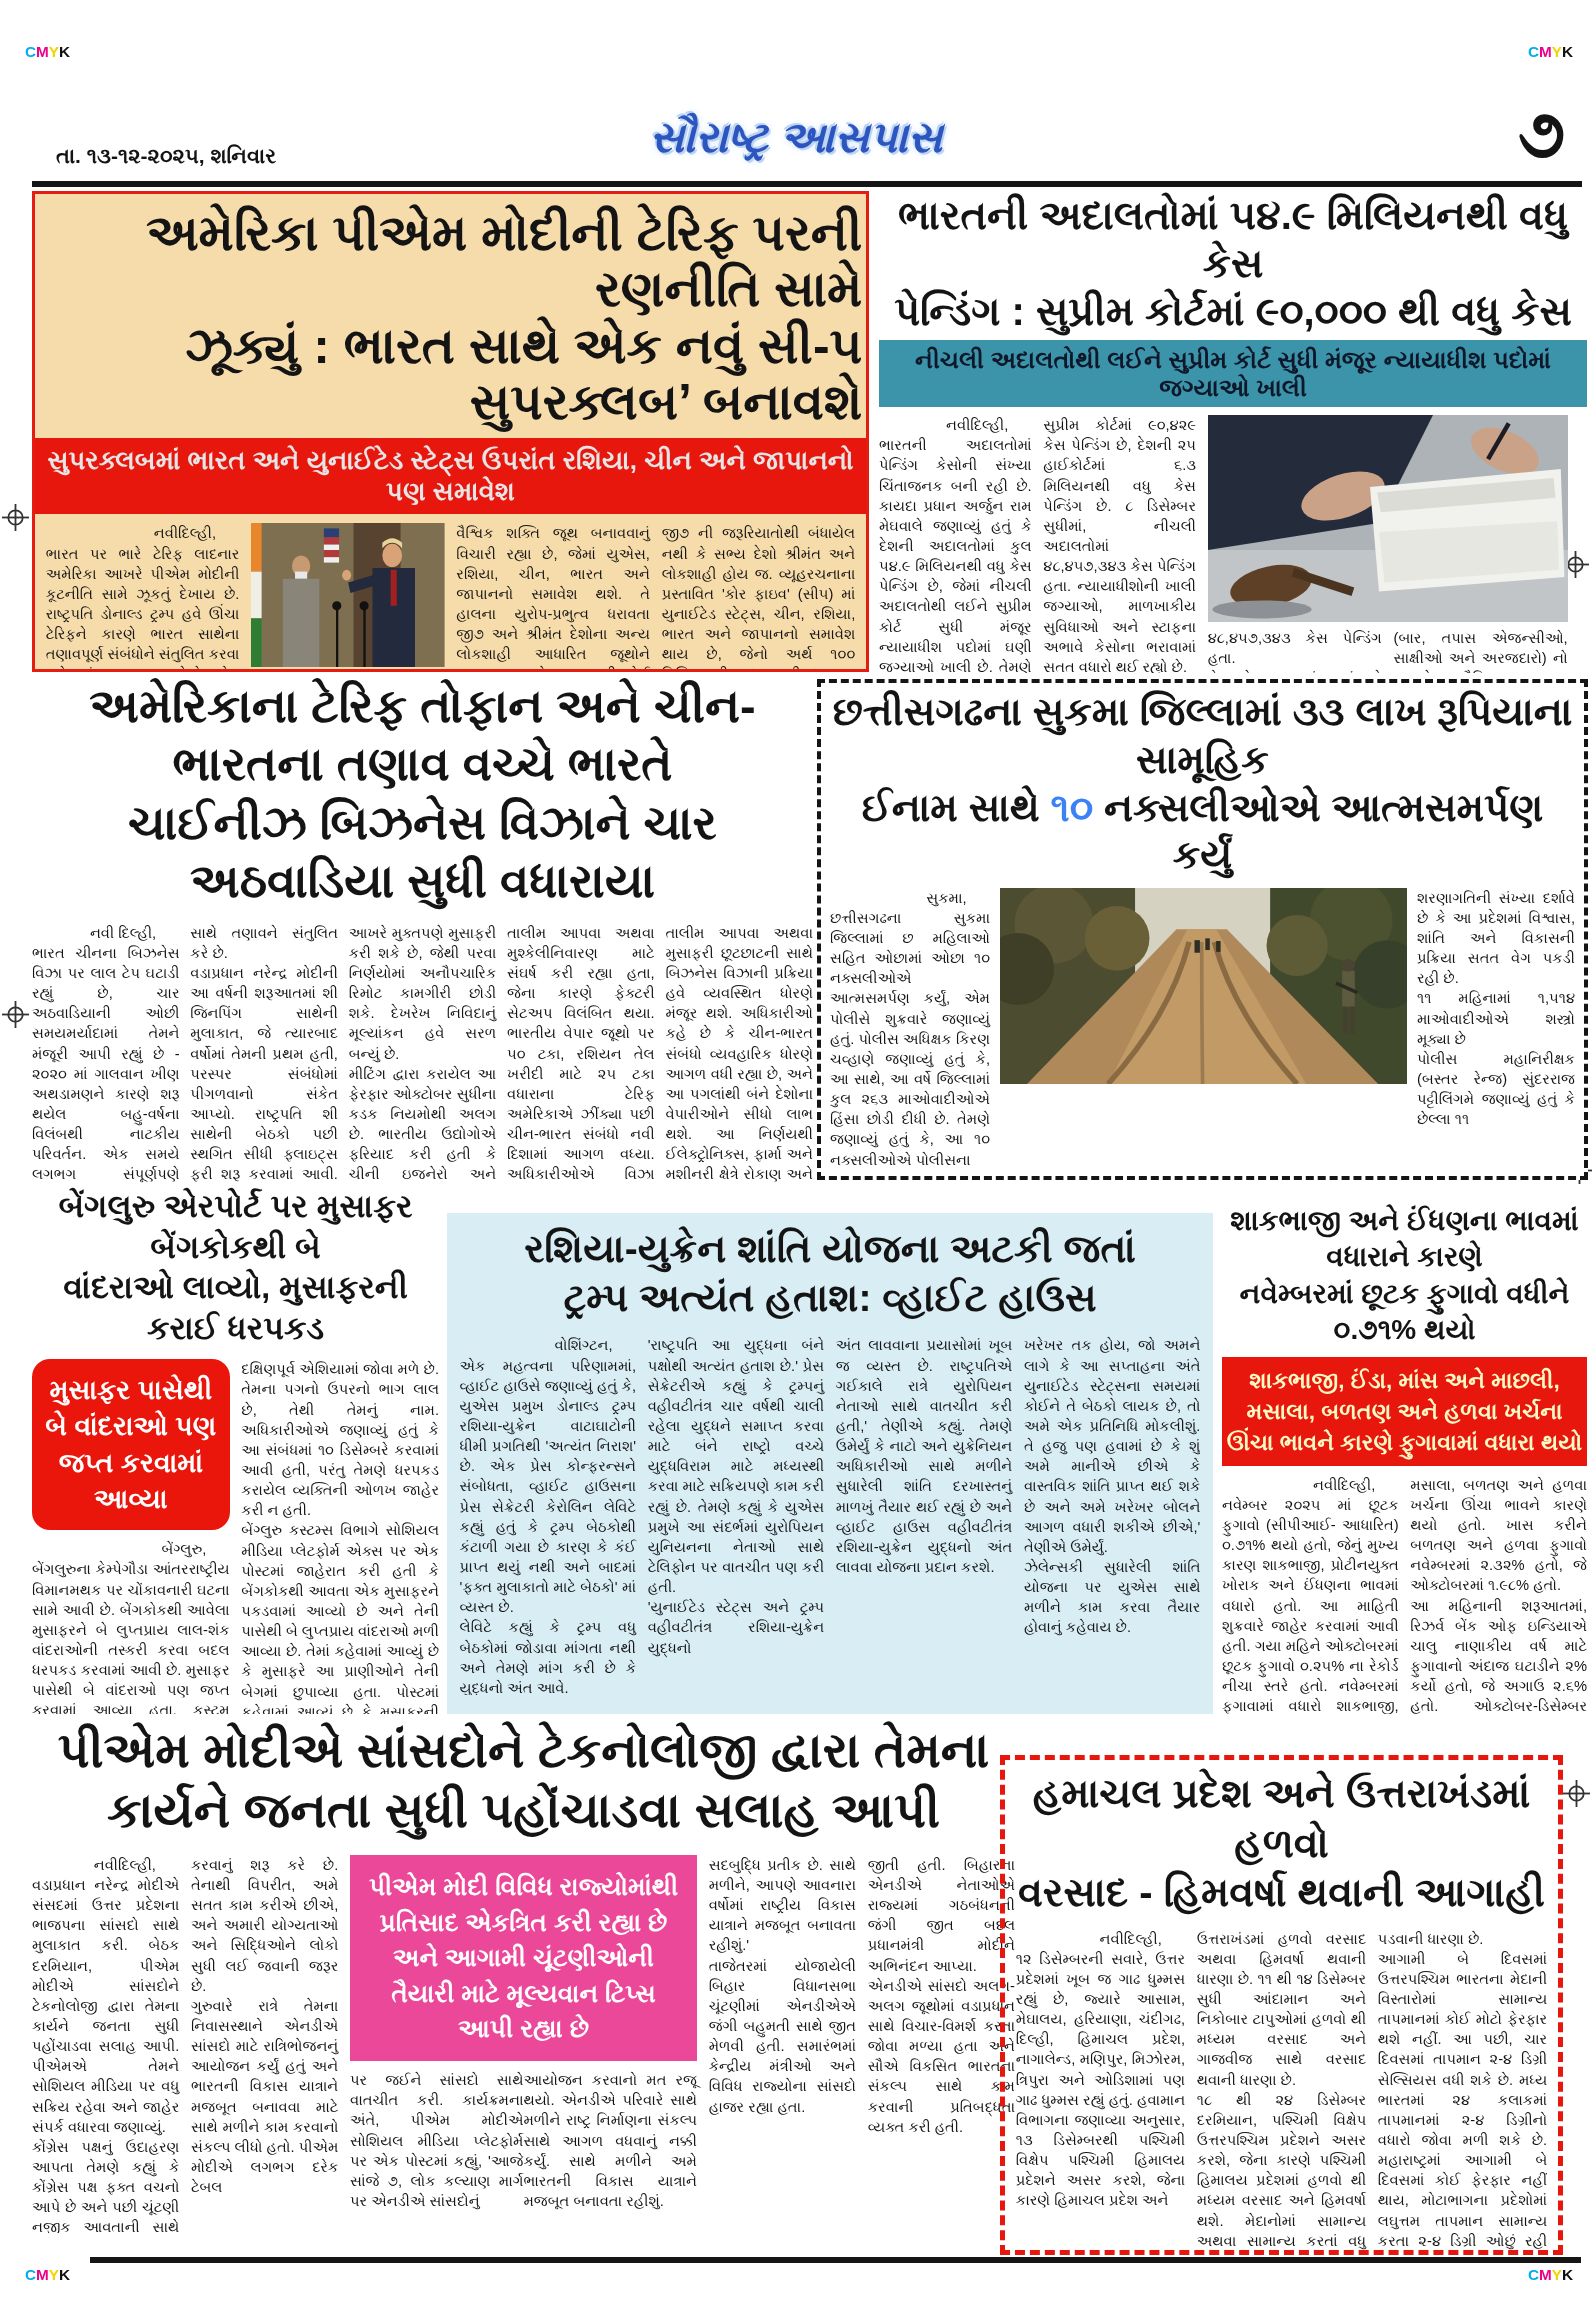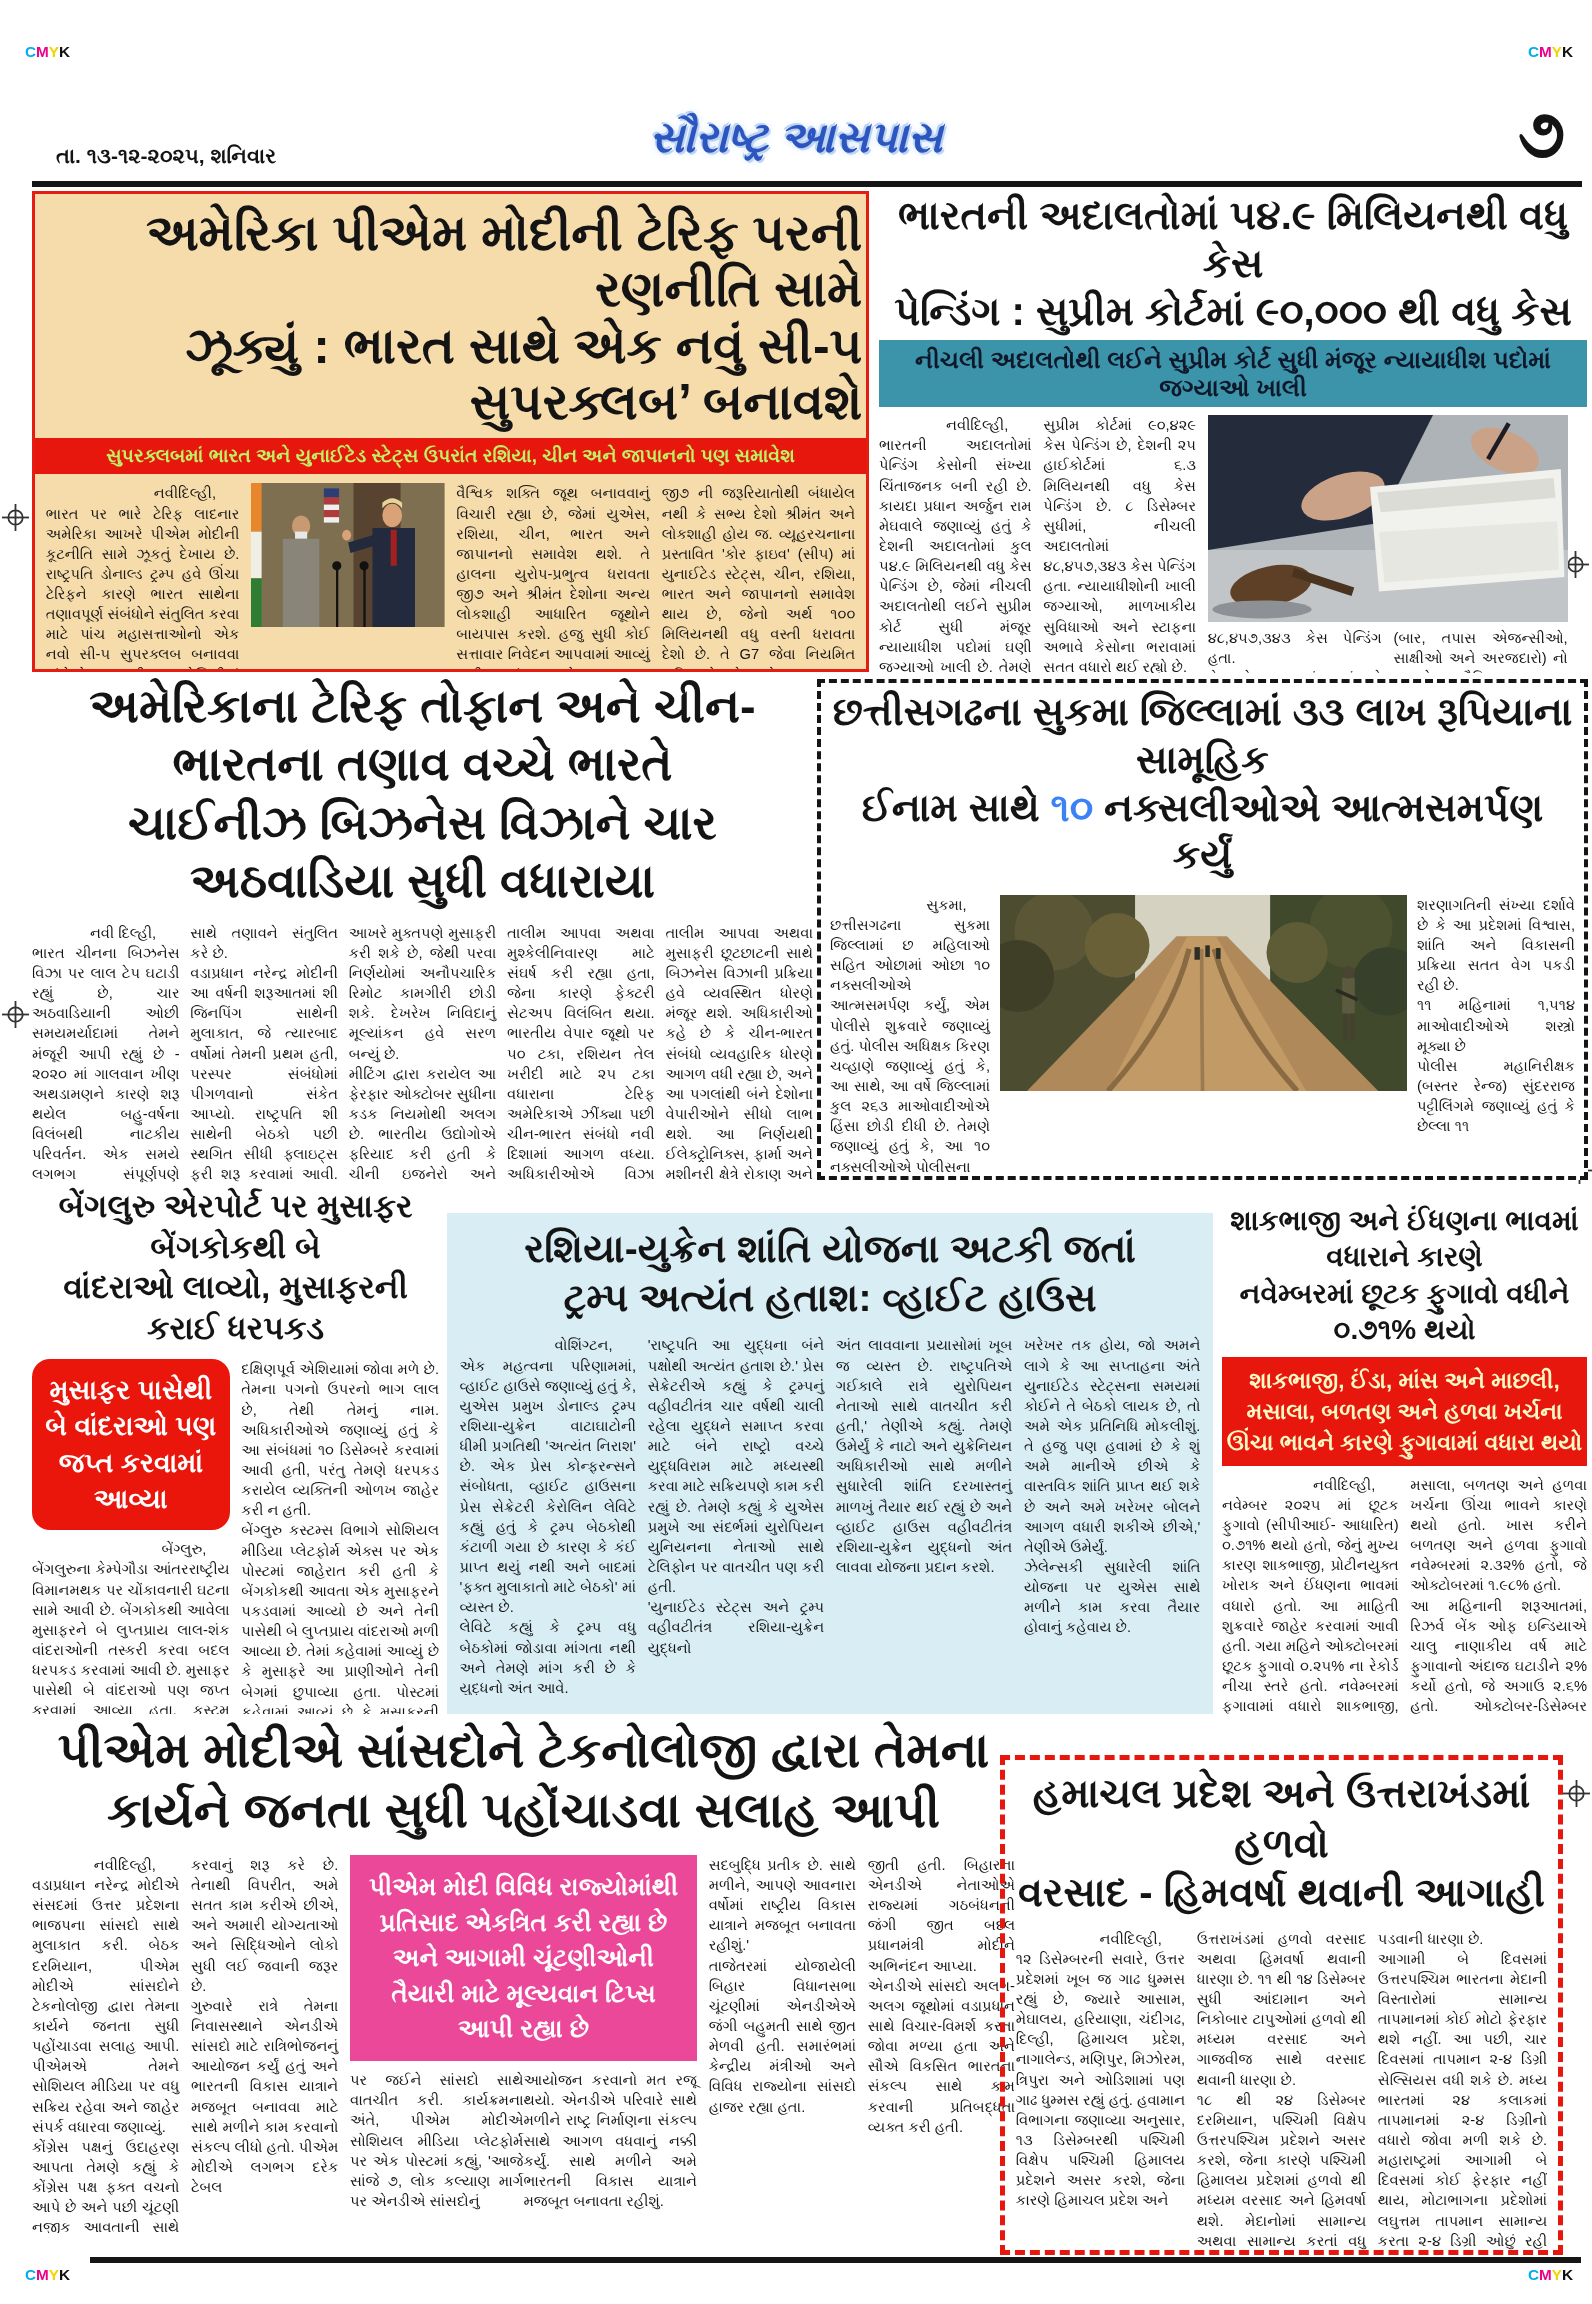--- a/index.html
+++ b/index.html
@@ -21,21 +21,21 @@
   .botrule { position:absolute; left:90px; top:2257px; width:1491px; height:6.3px; background:#151515; }
 
   .art { position:absolute; box-sizing:border-box; overflow:hidden; }
   .btxt { font-size:14.7px; line-height:1.37; text-align:justify; white-space:pre-line; }
   .dateline { text-align:right; padding-right:23.4px; font-size:14.7px; line-height:1.37; }
   .col { flex:1; min-width:0; }
 
   
   .art-superclub { left:32px; top:191px; width:837px; height:481px; background:#f7dcab; border:3.6px solid #e51c12; }
   .sc-head { font-size:50px; line-height:1.13; font-weight:bold; text-align:right; padding:10.8px 3.6px 7.2px; }
-  .sc-banner { background:#e8170d; color:#bef264; font-weight:bold; font-size:19px; text-align:center; padding:7.2px 3.6px; }
+  .sc-banner { background:#e8170d; color:#e5e5e5; font-weight:bold; font-size:26px; text-align:center; padding:7.2px 3.6px; }
   .sc-body { display:flex; gap:11.7px; padding:9px 10.8px; }
   .sc-photo { width:100%; height:144px; display:block; margin-bottom:5.4px; }
 
   
   .art-courts { left:879px; top:191px; width:708px; height:482px; }
   .ct-head { font-size:40px; line-height:1.2; font-weight:bold; text-align:center; }
   .ct-banner { background:#3b94a9; color:#0f172a; font-weight:bold; font-size:24px; text-align:center; padding:5.4px 1.8px; margin-top:5.4px; }
   .ct-body { display:flex; gap:11.7px; margin-top:8px; height:342px; overflow:hidden; }
   .ct-left { display:flex; gap:11.7px; width:317px; flex:none; }
   .ct-right { width:360px; flex:none; }
@@ -44,21 +44,21 @@
 
   
   .art-visa { left:32px; top:677px; width:781px; height:506px; }
   .vi-head { font-size:47px; line-height:1.24; font-weight:bold; text-align:center; }
   .vi-body { display:flex; gap:10.8px; margin-top:12.6px; height:358px; overflow:hidden; }
 
   
   .art-naxal { left:817px; top:679px; width:771px; height:501px; border:4.5px dashed #151515; padding:5.4px 9px; background:#fff; }
   .nx-head { font-size:39px; line-height:1.22; font-weight:bold; text-align:center; }
   .nx-num { color:#3b82f6; }
-  .nx-mid { display:flex; gap:10px; margin-top:16px; }
+  .nx-mid { display:flex; gap:10px; margin-top:9px; }
   .nx-mid .nxl { width:160px; flex:none; }
   .nx-mid .nxp { width:407px; flex:none; }
   .nx-mid .nxr { flex:1; }
   .nx-photo { width:100%; height:196px; display:block; }
   .nx-bottom { display:flex; gap:10.8px; margin-top:8px; height:135px; overflow:hidden; }
 
   
   .art-monkeys { left:32px; top:1186px; width:407px; height:528px; }
   .mk-head { font-size:32px; line-height:1.27; font-weight:bold; text-align:center; }
   .mk-body { display:flex; gap:11.7px; margin-top:10.8px; height:423px; overflow:hidden; }

